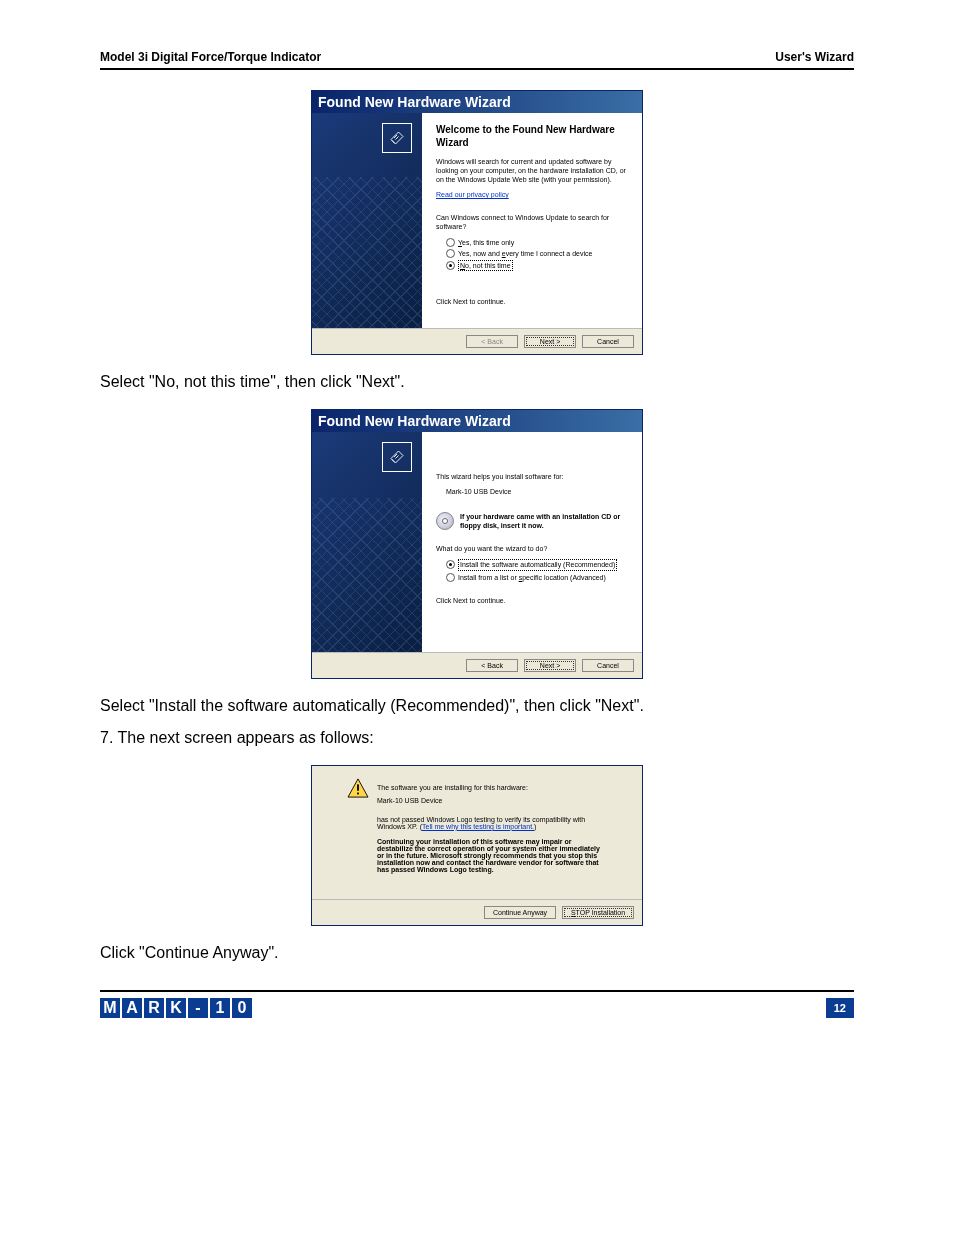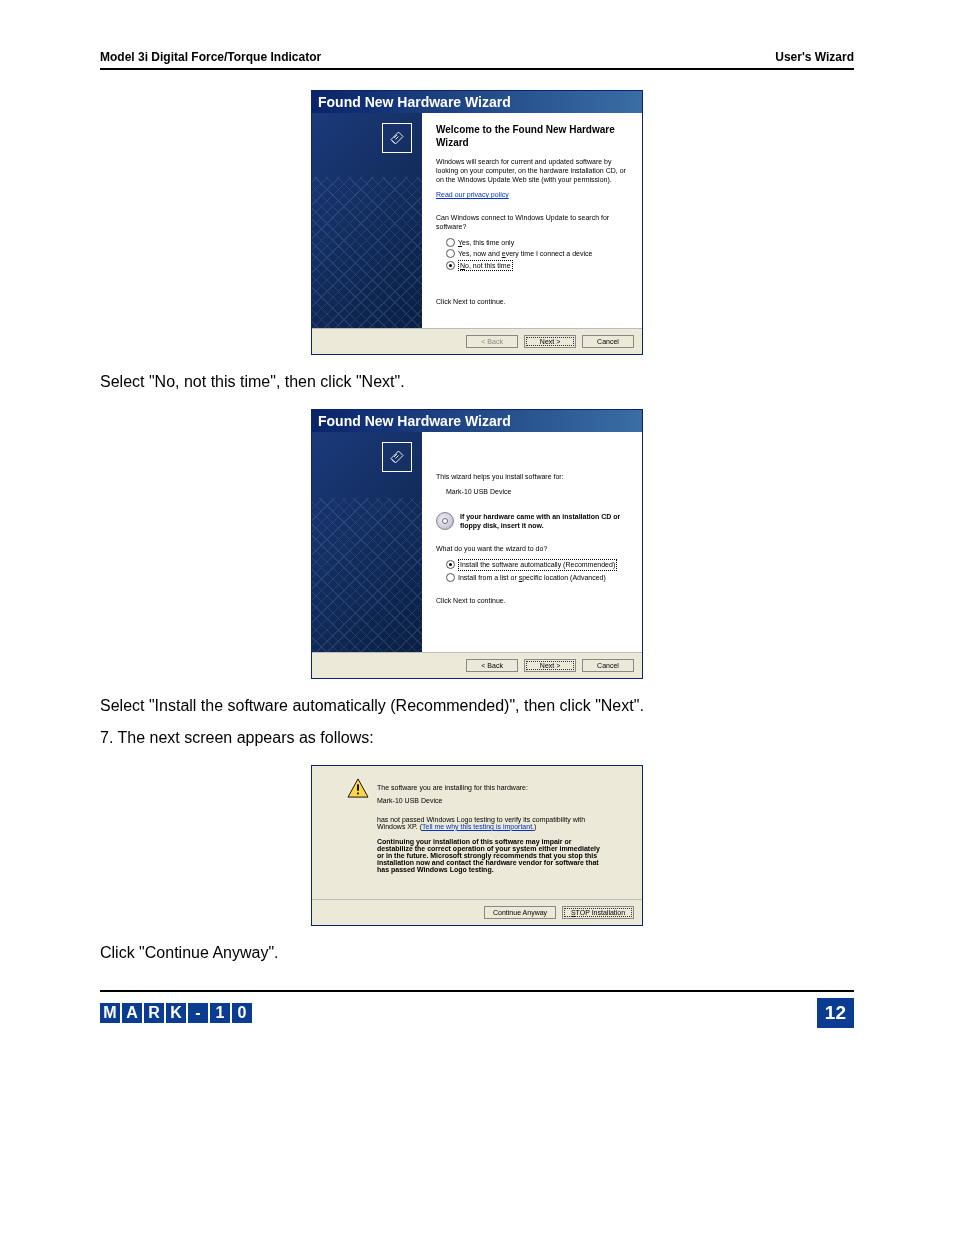--- a/index.html
+++ b/index.html
@@ -245,21 +245,21 @@
     height: 20px;
     display: flex;
     align-items: center;
     justify-content: center;
   }
   .page-num-box {
     background: #0a3d91;
     color: #fff;
     font-weight: bold;
     padding: 4px 8px;
-    font-size: 19px;
+    font-size: 11px;
   }
 </style>
 </head>
 <body>
 
 <div class="page">
   <div class="header-row">
     <div class="header-left">Model 3i Digital Force/Torque Indicator</div>
     <div class="header-right">User's Wizard</div>
   </div>

